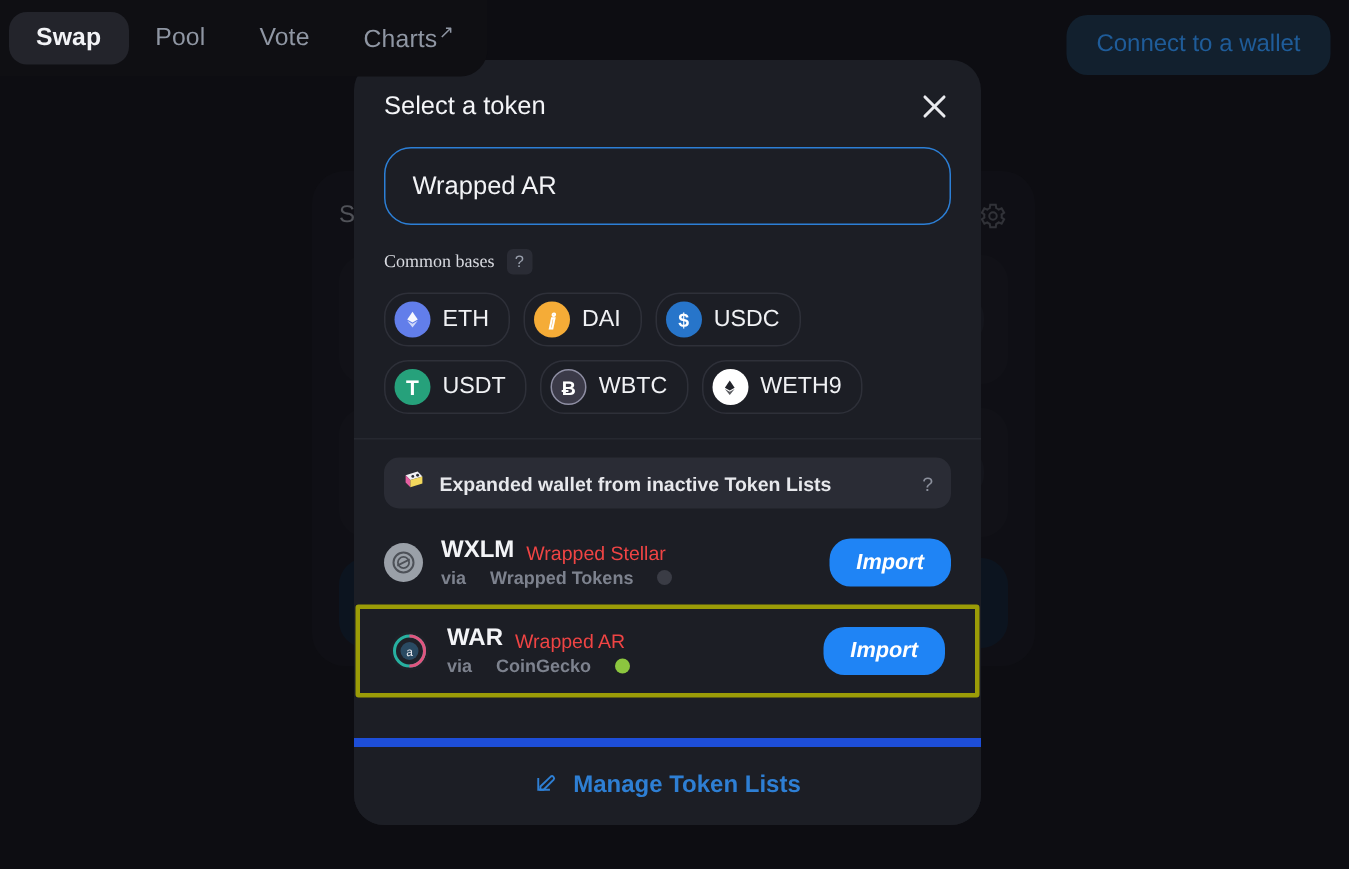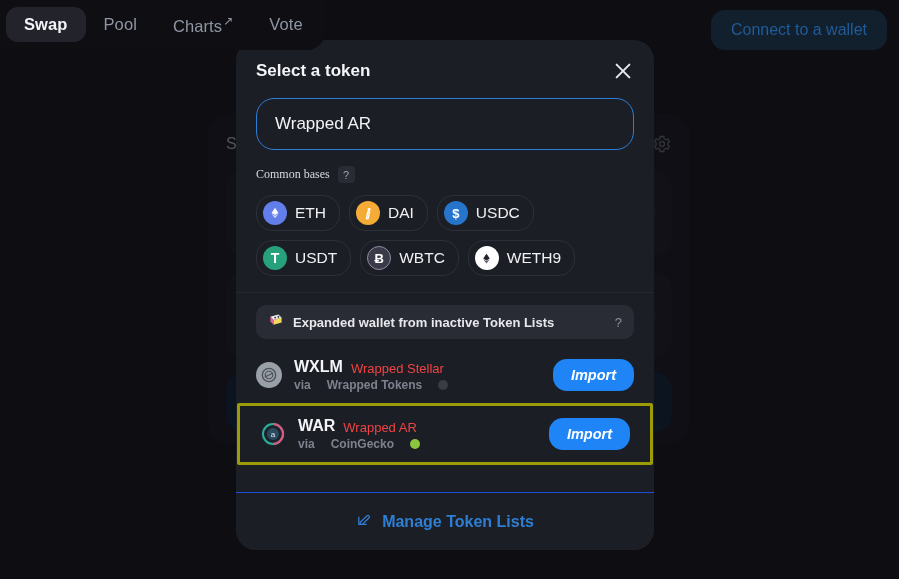--- a/index.html
+++ b/index.html
@@ -100,21 +100,21 @@
     background: #1c1e25;
     border-radius: 20px;
     z-index: 3;
     display: flex; flex-direction: column;
     overflow: hidden;
   }
   .modal-head {
     display: flex; align-items: center; justify-content: space-between;
     padding: 20px 20px 0 20px;
   }
-  .modal-title { font-size: 17px; color: #f4f5f8; font-weight: 700; }
+  .modal-title { font-size: 17px; color: #f4f5f8; font-weight: 400; }
   .close-x {
     width: 22px; height: 22px; position: relative; cursor: pointer;
   }
   .close-x::before, .close-x::after {
     content: ""; position: absolute; left: 1px; top: 10px;
     width: 20px; height: 2px; background: #e9eaee; border-radius: 1px;
   }
   .close-x::before { transform: rotate(45deg); }
   .close-x::after { transform: rotate(-45deg); }
 
@@ -191,21 +191,21 @@
     background: #1f84f5; color: #fff;
     font-size: 14.5px; font-weight: 600;
     padding: 8px 18px; border-radius: 14px;
     border: none; cursor: pointer;
     font-family: "Liberation Sans", sans-serif;
     font-style: italic;
   }
 
   .modal-foot {
     margin-top: auto;
-    border-top: 1px solid #1d4ed8;
+    border-top: 6px solid #1d4ed8;
     height: 58px;
     display: flex; align-items: center; justify-content: center;
     gap: 9px;
     background: #1c1e25;
   }
   .foot-text { color: #2e7fd4; font-size: 16px; font-weight: 600; }
 </style>
 </head>
 <body>
 
@@ -242,24 +242,24 @@
   </div>
 
   <div class="nav">
     <div class="nav-item active">
       <span>Swap</span>
     </div>
     <div class="nav-item">
       <span>Pool</span>
     </div>
     <div class="nav-item">
+      <span>Vote</span>
+    </div>
+    <div class="nav-item">
       <span>Charts</span><span class="arrow">↗</span>
-    </div>
-    <div class="nav-item">
-      <span>Vote</span>
     </div>
   </div>
 
   <div class="connect-btn">Connect to a wallet</div>
 
   <div class="overlay"></div>
 
   <div class="modal">
 
     <div class="modal-head">

